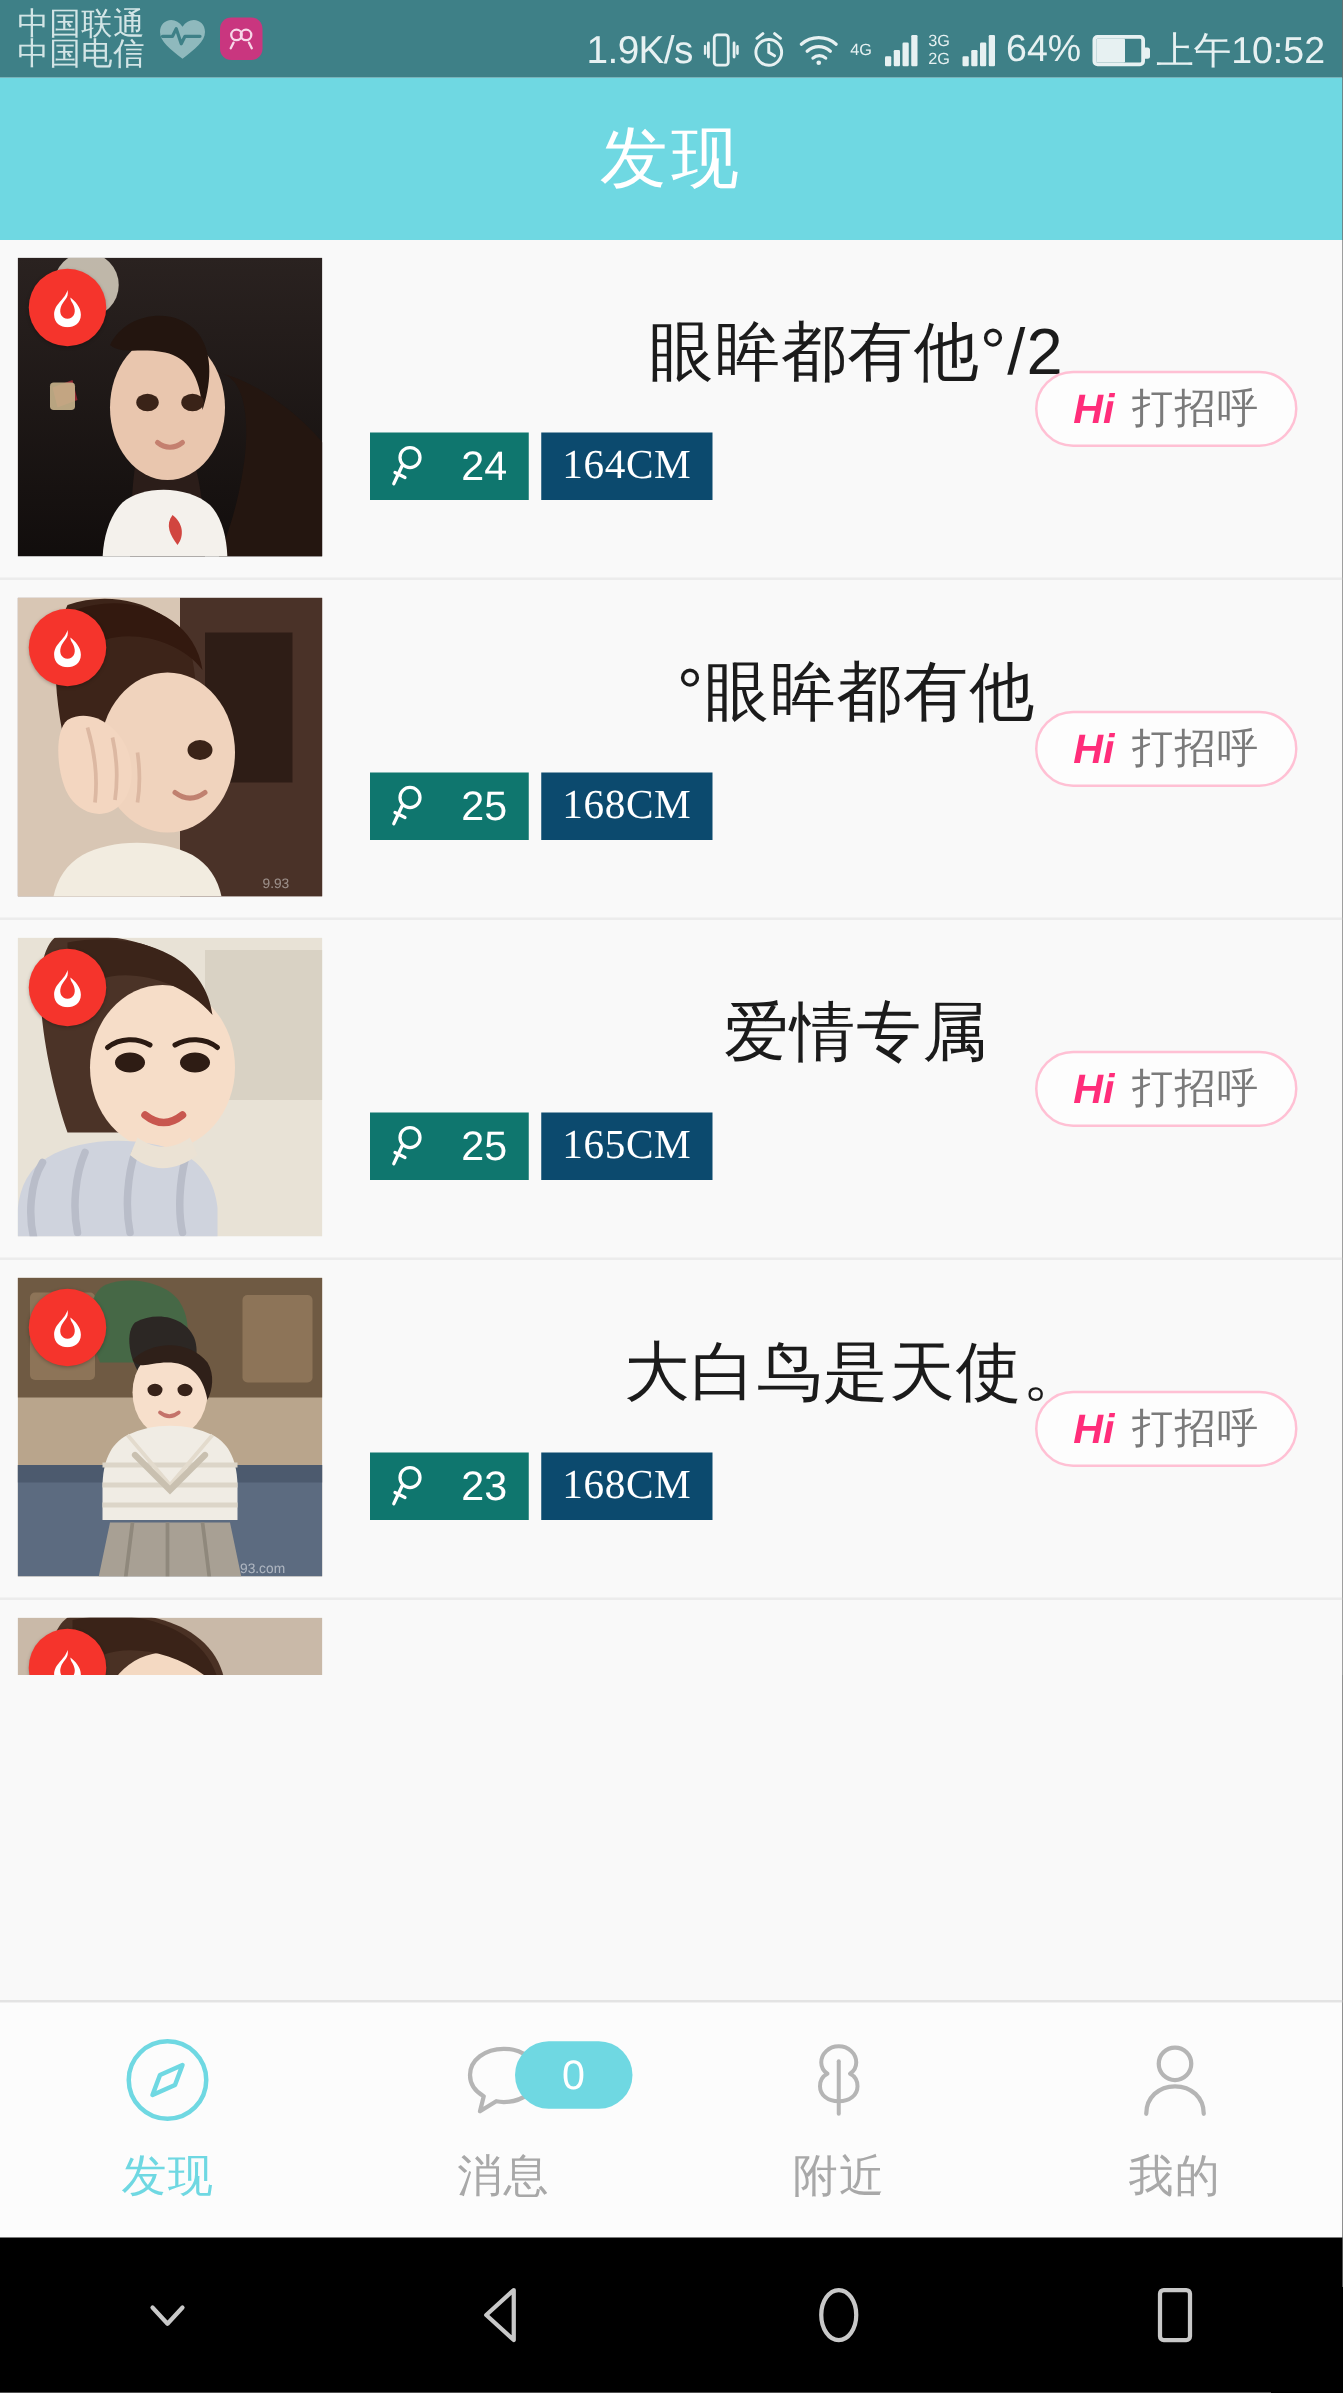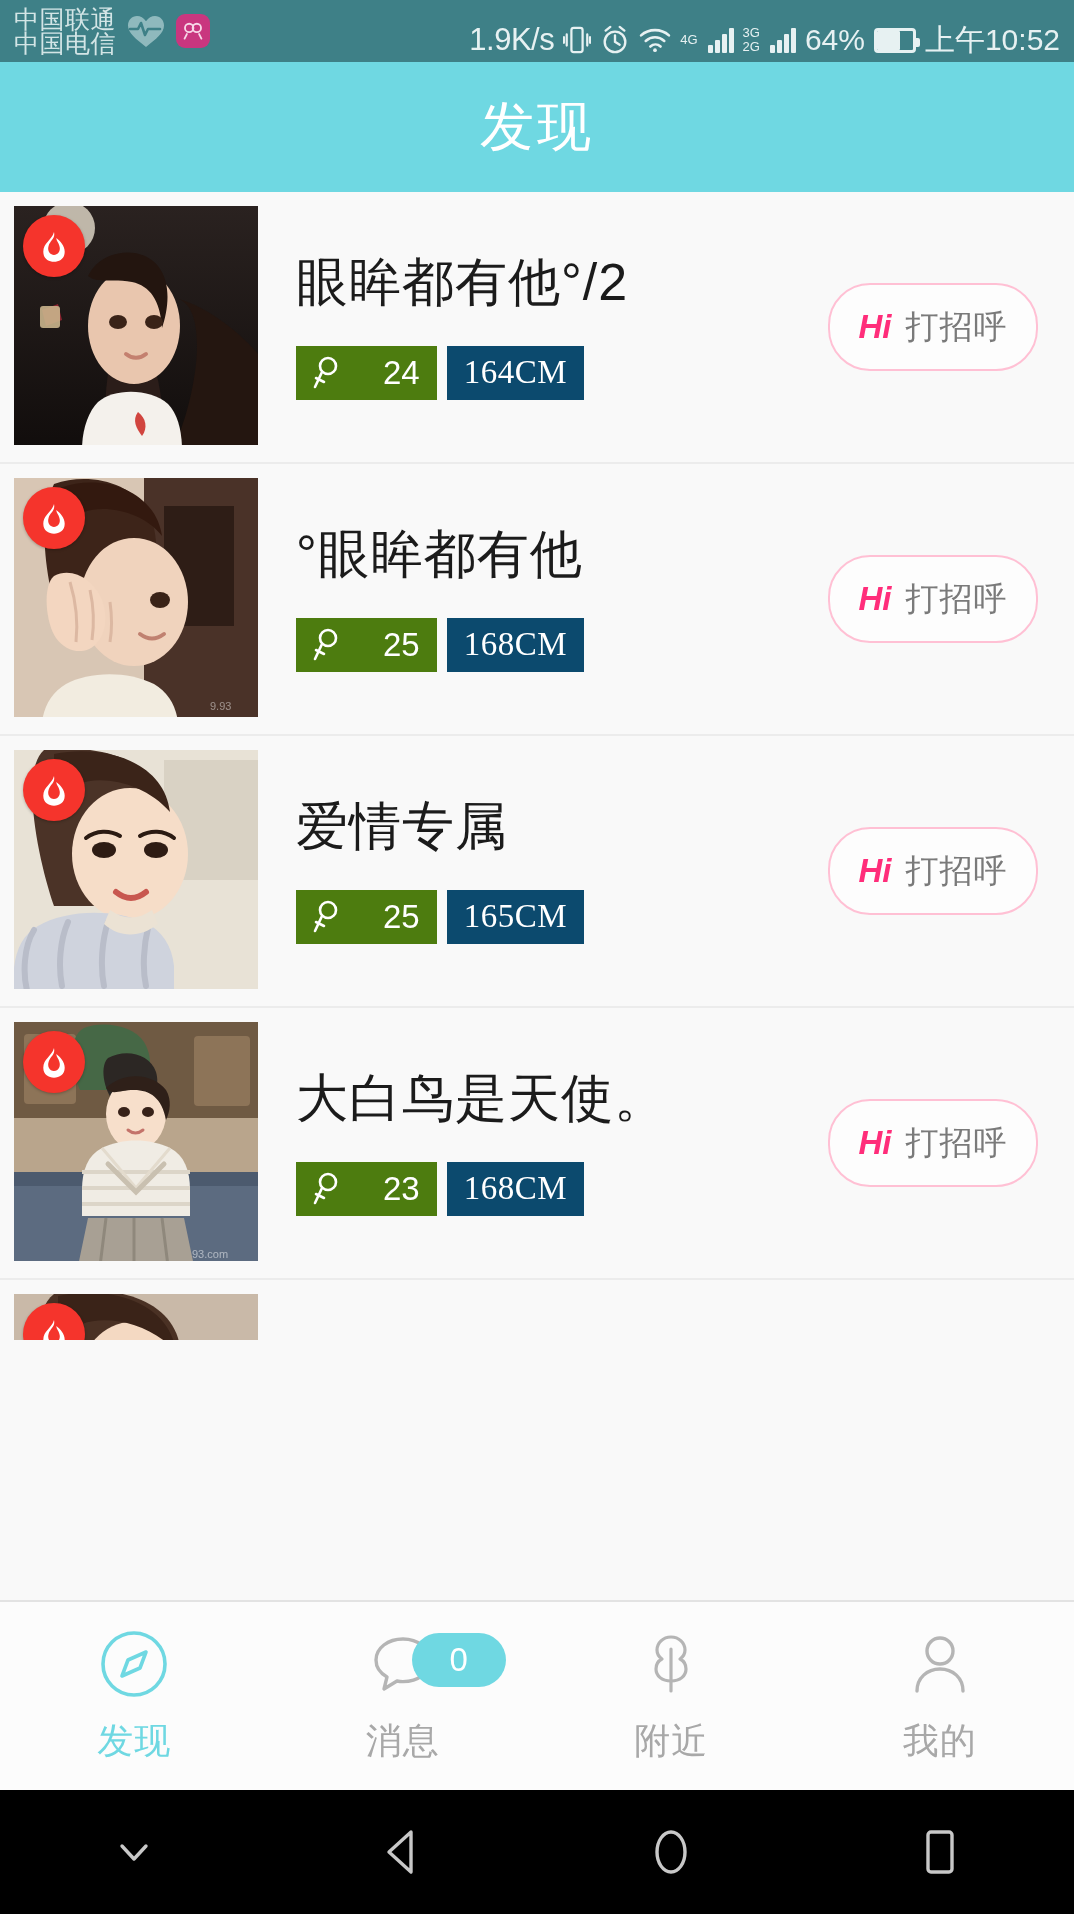--- a/index.html
+++ b/index.html
@@ -3,21 +3,21 @@
 <meta charset="utf-8">
 <title>发现</title>
 <style>
   * { margin:0; padding:0; box-sizing:border-box; }
   html, body {
     width:1074px; height:1914px;
     background:#000;
     font-family:"Liberation Sans","DejaVu Sans",sans-serif;
     overflow:hidden;
   }
-  .phone { width:1074px; height:1914px; position:relative; display:flex; flex-direction:column; background:#f7f7f7; }
+  .phone { width:1074px; height:1914px; position:relative; display:flex; flex-direction:column; background:#f7f7f7;text-align:center; }
 
   
   .statusbar {
     height:62px; background:#3e8087; color:#cfe3e4;
     display:flex; align-items:center; padding:0 14px; flex:0 0 auto;
     position:relative;
   }
   .carrier { display:flex; flex-direction:column; justify-content:center; line-height:0.98; font-size:25px; letter-spacing:0.5px; color:#d3e5e6; }
   .sb-icons-left { display:flex; align-items:center; gap:10px; margin-left:10px; }
   .heart-rate { width:40px; height:34px; position:relative; }
@@ -43,26 +43,26 @@
   
   .list { flex:1 1 auto; background:#f9f9f9; overflow:hidden; position:relative; }
   .card { display:flex; align-items:stretch; background:#f9f9f9; border-bottom:2px solid #ececec; padding:14px 0 14px 14px; height:272px; position:relative; }
   .thumbwrap { width:244px; height:239px; flex:0 0 auto; position:relative; overflow:hidden; }
   .thumb { width:100%; height:100%; position:relative; overflow:hidden; }
   .hot-badge { position:absolute; left:9px; top:9px; width:62px; height:62px; border-radius:50%; background:#f5342c; display:flex; align-items:center; justify-content:center; z-index:3; box-shadow:0 1px 3px rgba(0,0,0,.25); }
   .info { flex:1 1 auto; display:flex; flex-direction:column; justify-content:center; padding-left:38px; position:relative; }
   .nick { font-size:52px; color:#1b1b1b; font-weight:400; line-height:1.1; letter-spacing:1px; margin-bottom:34px; }
   .tags { display:flex; gap:10px; }
   .tag { height:54px; display:flex; align-items:center; color:#fff; font-size:33px; padding:0 17px; }
-  .tag-age { background:#4d7c0f; gap:44px; }
+  .tag-age { background:#0f766e; gap:30px; }
   .tag-height { background:#0c4a6e; letter-spacing:0.5px;font-family:Liberation Serif, serif; }
   .venus { width:26px; height:34px; display:block; }
   .hi-btn {
     position:absolute; right:36px; top:50%; transform:translateY(-50%);
-    width:210px; height:88px; border:2px solid #ffc0d4; border-radius:42px;
+    width:210px; height:61px; border:2px solid #ffc0d4; border-radius:42px;
     background:#fdfdfd; display:flex; align-items:center; justify-content:center; gap:14px;
   }
   .hi-btn .hi { color:#ff2d7a; font-style:italic; font-weight:bold; font-size:33px; }
   .hi-btn .hi-label { color:#7a7a7a; font-size:33px; letter-spacing:1px; }
   .card.partial { height:60px; padding-bottom:0; overflow:hidden; border-bottom:none; }
   .card.partial .thumbwrap { height:244px; }
 
   
   .tabbar { height:190px; background:#fcfcfc; border-top:2px solid #e3e3e3; display:flex; flex:0 0 auto; }
   .tab { flex:1 1 0; display:flex; flex-direction:column; align-items:center; justify-content:center; gap:16px; position:relative; }

